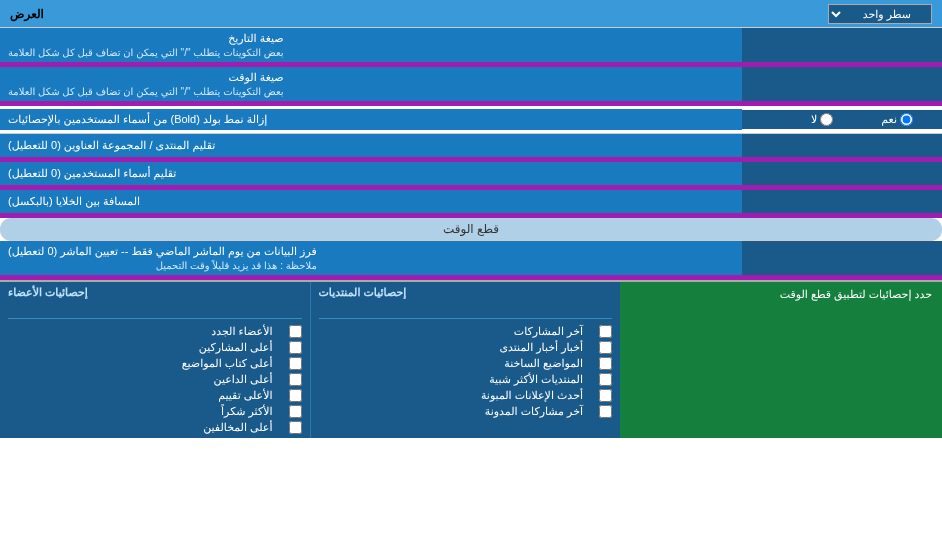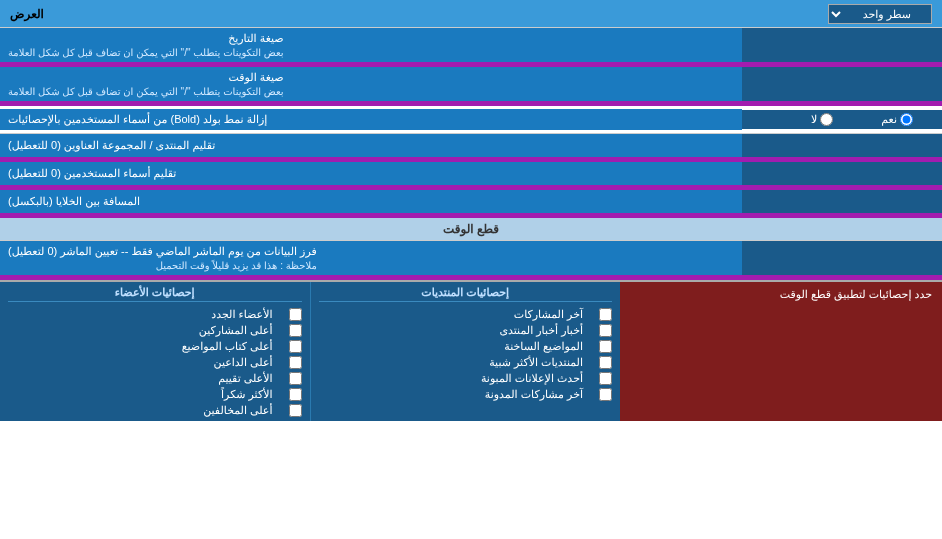--- a/index.html
+++ b/index.html
@@ -86,25 +86,26 @@
       padding: 2px 16px;
       font-size: 11px;
       cursor: pointer;
       direction: rtl;
     }
 
     
     .section-header {
       background: #b0d0e8;
       color: #333;
-      font-weight: bold;
+      font-weight: normal;
       text-align: center;
       padding: 4px 8px;
       border-bottom: 1px solid #ccc;
       font-size: 12px;
+      border-radius: 11px;
     }
 
     
     .radio-row {
       display: flex;
       flex-direction: row;
       border-bottom: 1px solid #ccc;
       min-height: 28px;
       align-items: center;
     }
@@ -135,21 +136,21 @@
 
     
     .bottom-section {
       display: flex;
       flex-direction: row;
       border-top: 2px solid #aaa;
     }
 
     .bottom-label-col {
       flex: 1;
-      background: #7f1d1d;
+      background: #15803d;
       color: #fff;
       padding: 6px 10px;
       font-size: 11px;
       text-align: right;
       display: flex;
       align-items: flex-start;
     }
 
     .bottom-checkboxes {
       width: 620px;
@@ -179,22 +180,22 @@
       direction: rtl;
     }
     .checkbox-item input[type="checkbox"] {
       cursor: pointer;
     }
 
     .col-header {
       color: #c0e0ff;
       font-size: 11px;
       font-weight: bold;
-      text-align: center;
-      padding-bottom: 2px;
+      text-align: left;
+      padding-bottom: 19px;
       border-bottom: 1px solid #3a8abf;
       margin-bottom: 3px;
     }
   </style>
 </head>
 <body>
 
 <div class="container">
 
   <div class="header-row">

